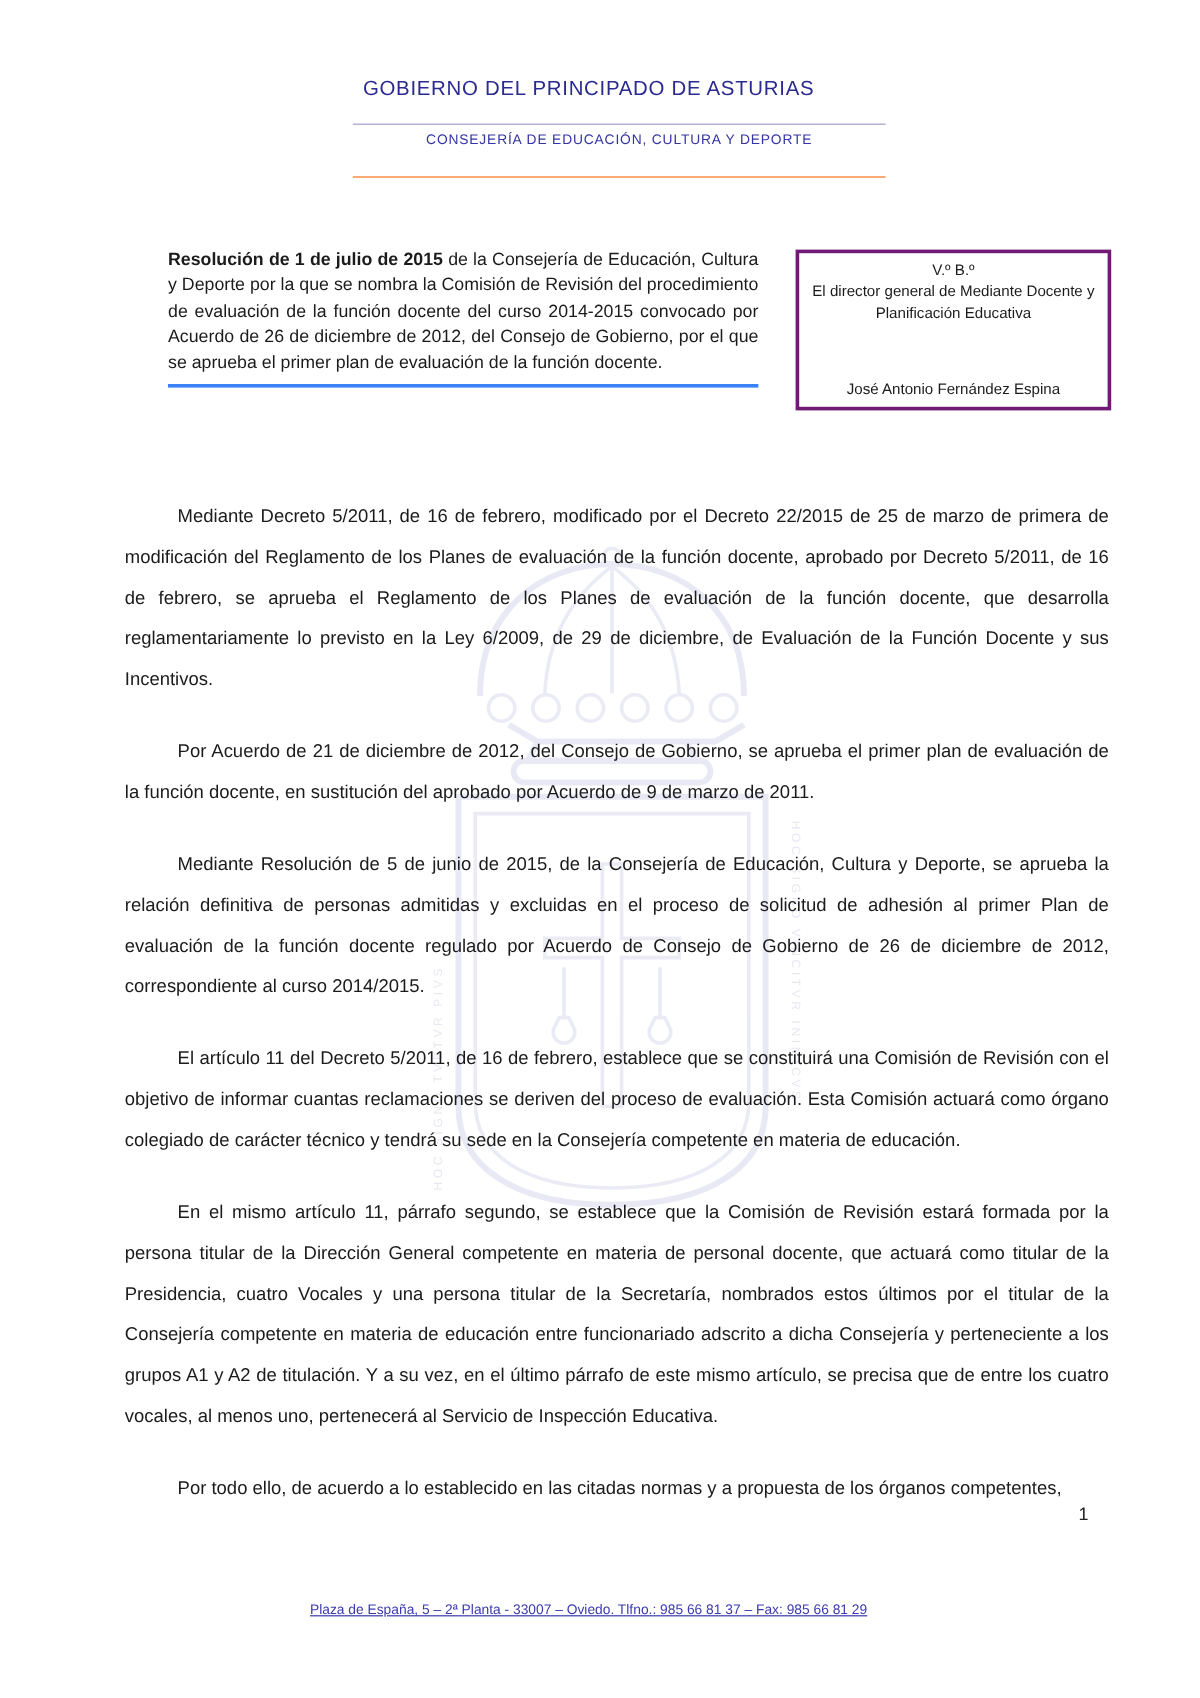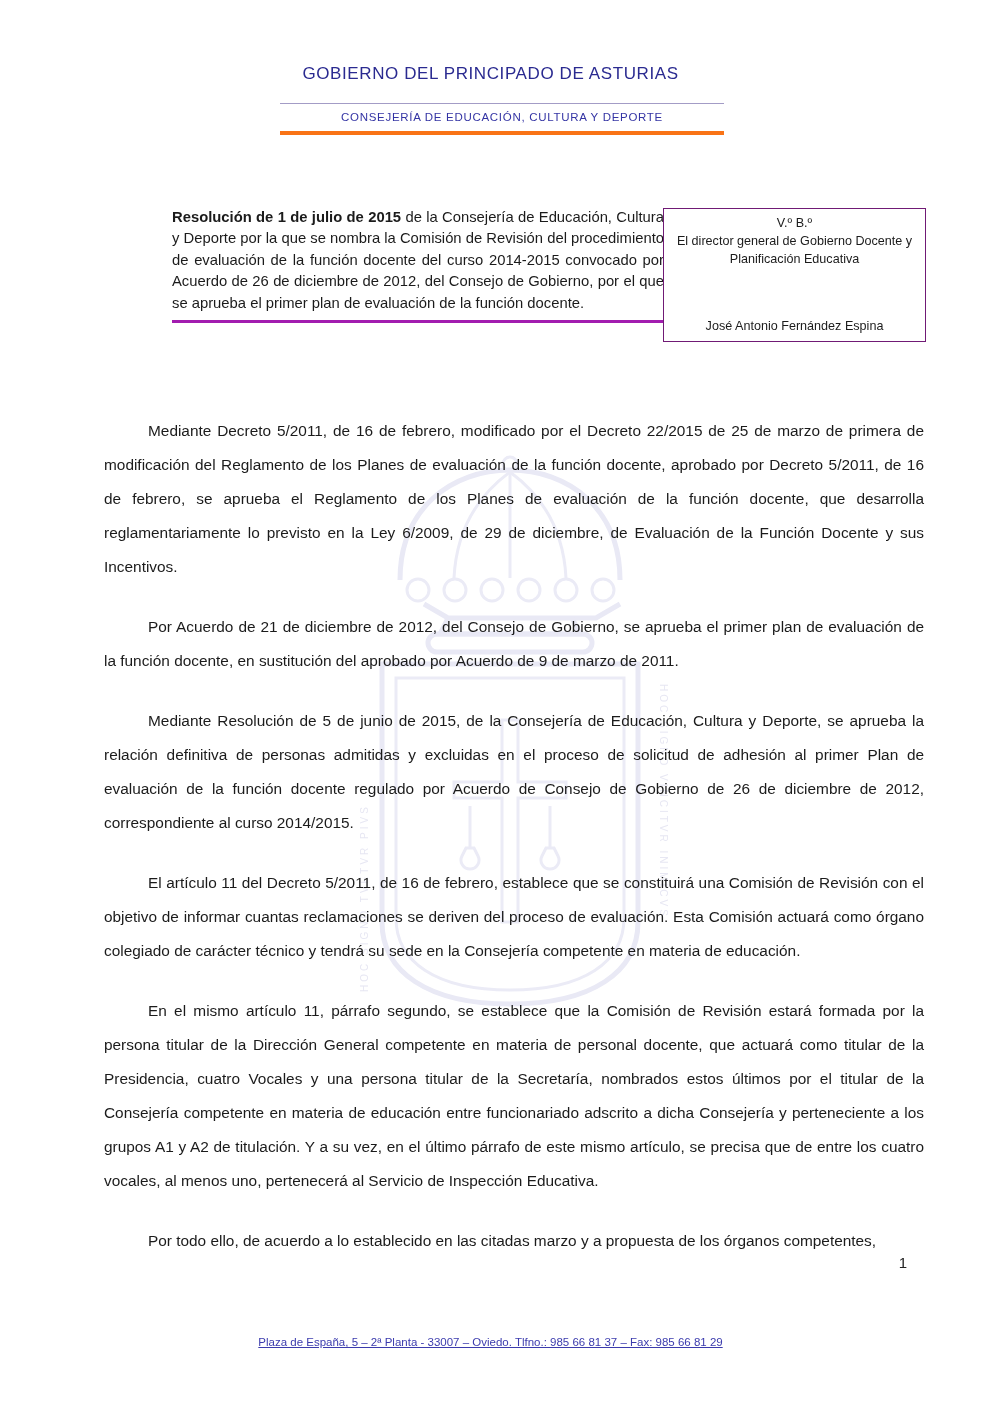--- a/index.html
+++ b/index.html
@@ -22,24 +22,24 @@
     position: absolute;
     top: 64px; left: 0; width: 100%;
     text-align: center;
     font-size: 17px;
     letter-spacing: 0.6px;
     color: #2a2a90;
     font-weight: normal;
   }
   .header-ruled {
     position: absolute;
-    top: 103px; left: 280px; width: 444px;
+    top: 103px; left: 294px; width: 444px;
     border-top: 1px solid #a39cc6;
-    border-bottom: 4px solid #f97316;
-    padding: 7px 0 8px 0;
+    border-bottom: 1px solid #f97316;
+    padding: 7px 0 24px 0;
     text-align: center;
     font-size: 11.5px;
     letter-spacing: 0.7px;
     color: #3434a4;
   }
 
   
   .watermark {
     position: absolute;
     left: 352px; top: 452px;
@@ -55,37 +55,36 @@
     font-family: "Liberation Sans", sans-serif;
     font-size: 10px;
     letter-spacing: 3px;
   }
 
   
   .resolution-block {
     position: absolute;
     left: 140px; top: 207px; width: 492px;
     z-index: 2;
-    border-bottom: 3px solid #a21caf;
+    border-bottom: 3px solid #3b82f6;
     padding-bottom: 6px;
-    margin-left: 32px;
   }
   .resolution-block p {
     font-size: 14.8px;
     line-height: 21.4px;
     text-align: justify;
     color: #1b1b1b;
   }
   .resolution-lead { font-weight: bold; }
 
   
   .vobo-box {
     position: absolute;
     left: 663px; top: 208px; width: 263px; height: 134px;
-    border: 1px solid #701a75;
+    border: 3px solid #701a75;
     z-index: 2;
     display: flex;
     flex-direction: column;
     text-align: center;
     font-size: 12.6px;
     line-height: 18px;
     color: #1b1b1b;
     padding: 5px 8px 6px 8px;
   }
   .vobo-signer { margin-top: auto; }
@@ -169,30 +168,30 @@
       <text class="wm-text" transform="translate(308,232) rotate(90)">HOC SIGNO VINCITVR INIMICVS</text>
     </svg>
   </div>
 
   <div class="resolution-block">
     <p><span class="resolution-lead">Resolución de 1 de julio de 2015</span><span> de la Consejería de Educación, Cultura y Deporte por la que se nombra la Comisión de Revisión del procedimiento de evaluación de la función docente del curso 2014-2015 convocado  por Acuerdo de 26 de diciembre de 2012, del Consejo de Gobierno, por el que se aprueba el primer plan de evaluación de la función docente.</span></p>
   </div>
 
   <div class="vobo-box">
     <div>V.º B.º</div>
-    <div>El director general de Gobierno Docente y Planificación Educativa</div>
+    <div>El director general de Mediante Docente y Planificación Educativa</div>
     <div class="vobo-signer">José Antonio Fernández Espina</div>
   </div>
 
   <div class="content">
     <p>Mediante Decreto 5/2011, de 16 de febrero, modificado por el Decreto 22/2015 de 25 de marzo de primera de modificación del Reglamento de los Planes de evaluación de la función docente, aprobado por Decreto 5/2011, de 16 de febrero, se aprueba el Reglamento de los Planes de evaluación de la función docente, que desarrolla reglamentariamente lo previsto en la Ley 6/2009, de 29 de diciembre, de Evaluación de la Función Docente y sus Incentivos.</p>
     <p>Por Acuerdo de 21 de diciembre de 2012, del Consejo de Gobierno, se aprueba el primer plan de evaluación de la función docente, en sustitución del aprobado por Acuerdo de 9 de marzo de 2011.</p>
     <p>Mediante Resolución de 5 de junio de 2015, de la Consejería de Educación, Cultura y Deporte, se aprueba la relación definitiva de personas admitidas y excluidas en el proceso de solicitud de adhesión al primer Plan de evaluación de la función docente regulado por Acuerdo de Consejo de Gobierno de 26 de diciembre de 2012, correspondiente al curso 2014/2015.</p>
     <p>El artículo 11 del Decreto 5/2011, de 16 de febrero, establece que se constituirá una Comisión de Revisión con el objetivo de informar cuantas reclamaciones se deriven del proceso de evaluación. Esta Comisión actuará como órgano colegiado de carácter técnico y tendrá su sede en la Consejería competente en materia de educación.</p>
     <p>En el mismo artículo 11, párrafo segundo, se establece que la Comisión de Revisión estará formada por la persona titular de la Dirección General competente en materia de personal docente, que actuará como titular de la Presidencia, cuatro Vocales y una persona titular de la Secretaría, nombrados estos últimos por el titular de la Consejería competente en materia de educación entre funcionariado adscrito a dicha Consejería y perteneciente a los grupos A1 y A2 de titulación. Y a su vez, en el último párrafo de este mismo artículo, se precisa que de entre los cuatro vocales, al menos uno, pertenecerá al Servicio de Inspección Educativa.</p>
-    <p>Por todo ello, de acuerdo a lo establecido en las citadas marzo y a propuesta de los órganos competentes,</p>
+    <p>Por todo ello, de acuerdo a lo establecido en las citadas normas y a propuesta de los órganos competentes,</p>
   </div>
 
   <div class="page-number">1</div>
 
   <div class="page-footer">Plaza de España, 5 – 2ª Planta - 33007 – Oviedo. Tlfno.: 985 66 81 37 – Fax: 985 66 81 29</div>
 
 </div>
 
 </body></html>

